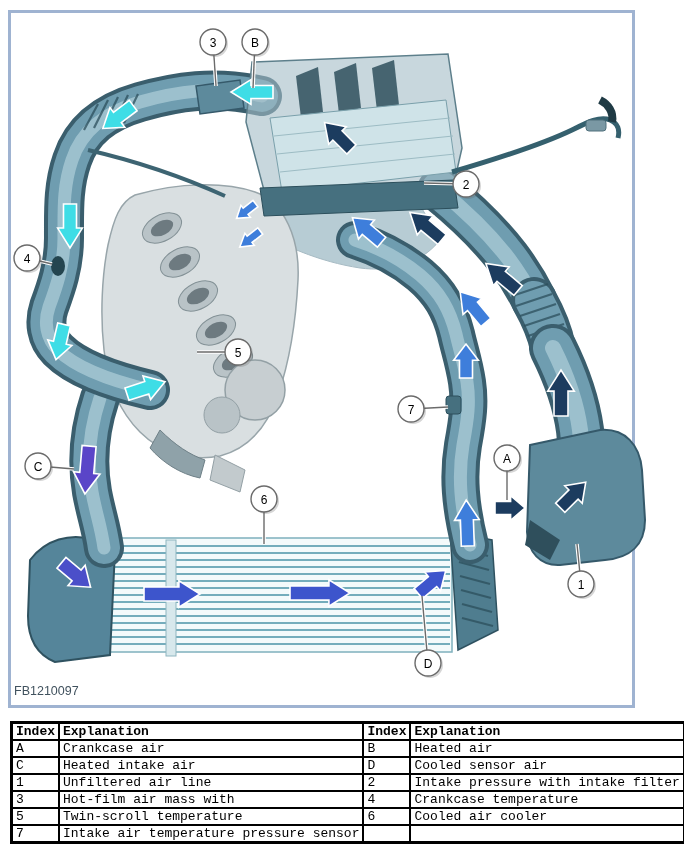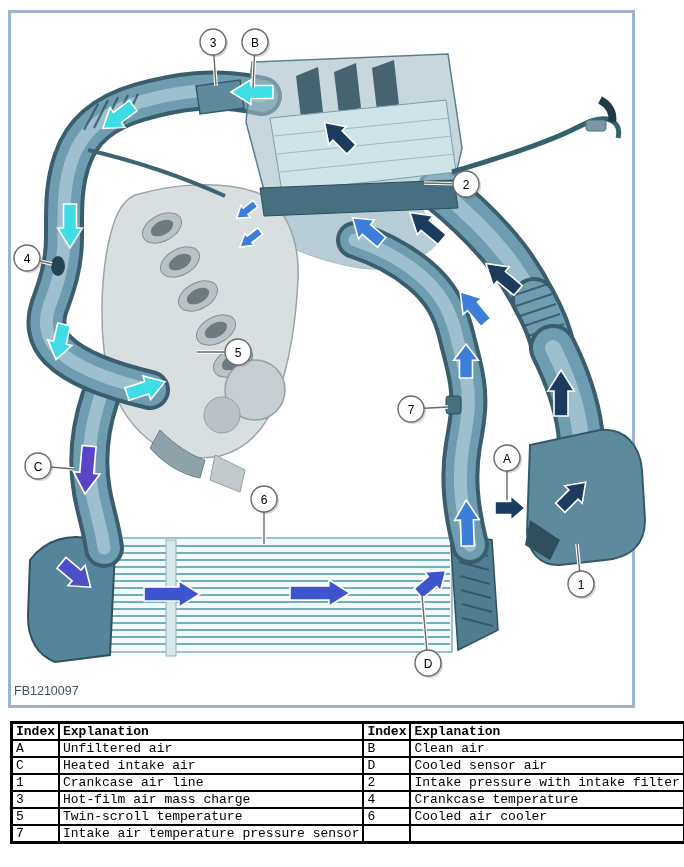--- a/index.html
+++ b/index.html
@@ -302,39 +302,39 @@
       <tr id="legend-head-row">
           <th>Index</th>
           <th>Explanation</th>
           <th>Index</th>
           <th>Explanation</th>
         </tr>
     </thead>
     <tbody id="legend-body">
         <tr>
           <td>A</td>
-          <td>Unfiltered air</td>
+          <td>Crankcase air</td>
           <td>B</td>
-          <td>Clean air</td>
+          <td>Heated air</td>
         </tr>
         <tr>
           <td>C</td>
           <td>Heated intake air</td>
           <td>D</td>
           <td>Cooled sensor air</td>
         </tr>
         <tr>
           <td>1</td>
-          <td>Crankcase air line</td>
+          <td>Unfiltered air line</td>
           <td>2</td>
           <td>Intake pressure with intake filter</td>
         </tr>
         <tr>
           <td>3</td>
-          <td>Hot-film air mass charge</td>
+          <td>Hot-film air mass with</td>
           <td>4</td>
           <td>Crankcase temperature</td>
         </tr>
         <tr>
           <td>5</td>
           <td>Twin-scroll temperature</td>
           <td>6</td>
           <td>Cooled air cooler</td>
         </tr>
         <tr>

